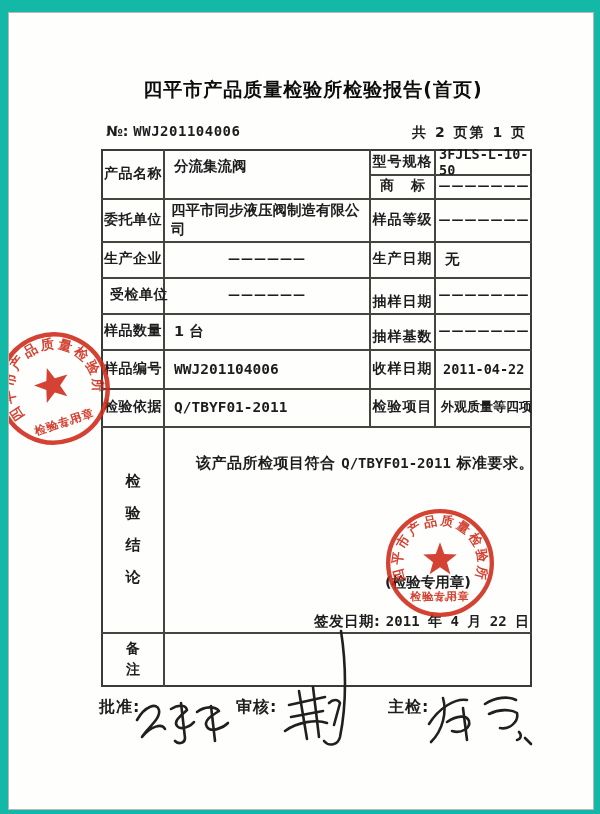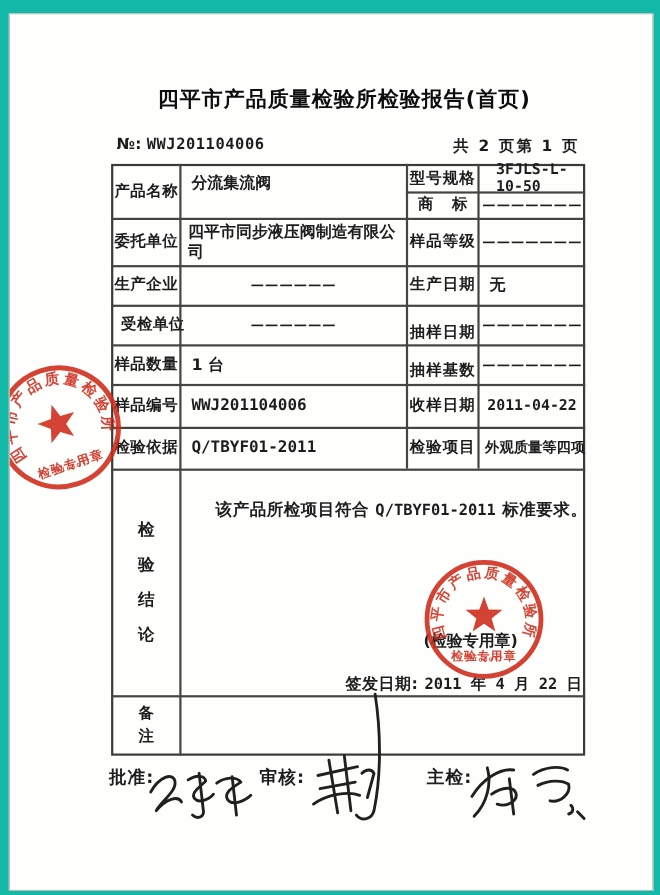--- a/index.html
+++ b/index.html
@@ -70,21 +70,21 @@
     <div class="hline" style="left:92px;top:264px;width:431px"></div>
     <div class="hline" style="left:92px;top:300px;width:431px"></div>
     <div class="hline" style="left:92px;top:336px;width:431px"></div>
     <div class="hline" style="left:92px;top:375px;width:431px"></div>
     <div class="hline" style="left:92px;top:413px;width:431px"></div>
     <div class="hline" style="left:92px;top:619px;width:431px"></div>
 
     <div class="cell lbl" style="left:94px;top:136px;width:60px;height:49px">产品名称</div>
     <div class="cell val" style="left:156px;top:136px;width:204px;height:34px">分流集流阀</div>
     <div class="cell lbl2" style="left:362px;top:136px;width:63px;height:25px">型号规格</div>
-    <div class="cell val mono" style="left:427px;top:136px;width:96px;height:25px;padding-left:15px">3FJLS-L-10-50</div>
+    <div class="cell val mono" style="left:427px;top:136px;width:96px;height:25px;padding-left:3px">3FJLS-L-10-50</div>
     <div class="cell just" style="left:362px;top:161px;width:63px;height:24px">
       <span>商</span>
       <span>标</span>
     </div>
     <div class="cell valc dash" style="left:427px;top:161px;width:96px;height:24px">———————</div>
 
     <div class="cell val" style="left:156px;top:185px;width:204px;height:43px;padding-left:6px">四平市同步液压阀制造有限公司</div>
     <div class="cell lbl" style="left:94px;top:185px;width:60px;height:43px">委托单位</div>
     <div class="cell lbl2" style="left:362px;top:185px;width:63px;height:43px">样品等级</div>
     <div class="cell valc dash" style="left:427px;top:185px;width:96px;height:43px">———————</div>

